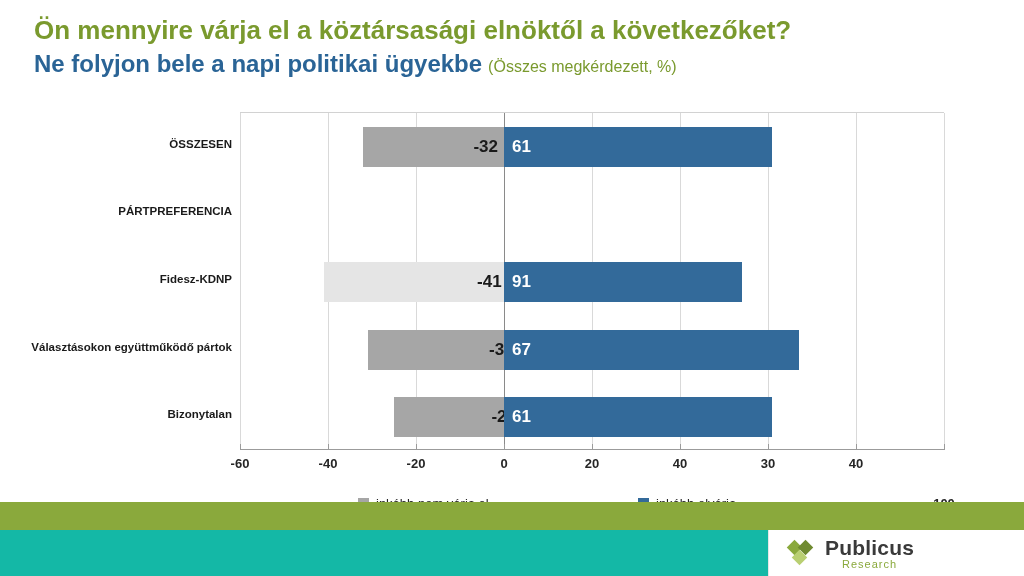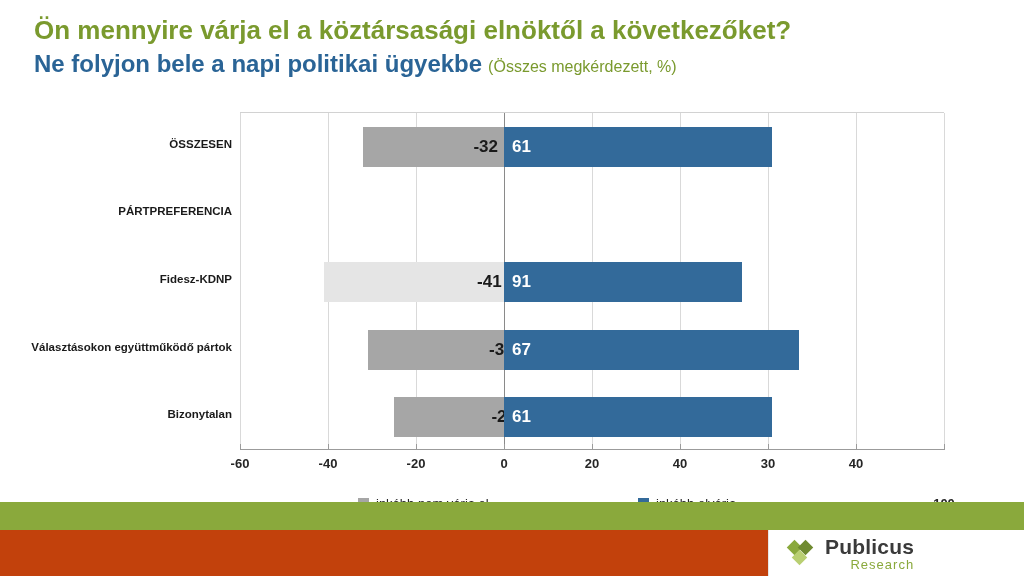--- a/index.html
+++ b/index.html
@@ -71,40 +71,40 @@
   
   .legend{
     position:absolute;left:240px;top:392px;width:704px;height:22px;
     font-size:13px;color:#262626;
   }
   .legend-item{position:absolute;top:0;display:flex;align-items:center;gap:7px;white-space:nowrap;}
   .swatch{width:11px;height:11px;display:inline-block;}
 
   
   .footer-band{
-    position:absolute;left:0;bottom:0;width:1024px;height:46px;background:#c2410c;
+    position:absolute;left:0;bottom:0;width:1024px;height:46px;background:#14b8a6;
   }
   .green-band{
     position:absolute;left:0;bottom:46px;width:1024px;height:28px;background:#8aa93c;
   }
   .logo-box{
     position:absolute;right:0;bottom:0;width:256px;height:46px;background:#ffffff;
     border-left:1px solid #e6e6e6;
     display:flex;align-items:center;gap:10px;padding-left:20px;box-sizing:border-box;
   }
   .logo-mark{position:relative;width:26px;height:26px;flex:0 0 auto;}
   .logo-mark i{
     position:absolute;width:11px;height:11px;background:#8aa93c;transform:rotate(45deg);
   }
   .logo-mark i.tl{left:0;top:2px;}
   .logo-mark i.tr{left:11px;top:2px;background:#6f8a30;}
   .logo-mark i.bl{left:5px;top:12px;background:#b9cf72;}
   .logo-text{line-height:1;}
   .logo-name{font-size:21px;font-weight:bold;color:#3a3a3a;letter-spacing:.2px;}
-  .logo-sub{font-size:13px;color:#8aa93c;text-align:right;margin-top:1px;letter-spacing:1px;}
+  .logo-sub{font-size:11px;color:#8aa93c;text-align:center;margin-top:1px;letter-spacing:1px;}
 </style>
 </head>
 <body>
 
 <div class="slide">
 
   <div class="title-block">
     <div class="title-line1">Ön mennyire várja el a köztársasági elnöktől a következőket?</div>
     <div class="title-line2">
       <span>Ne folyjon bele a napi politikai ügyekbe</span><span class="title-sub">(Összes megkérdezett, %)</span>

